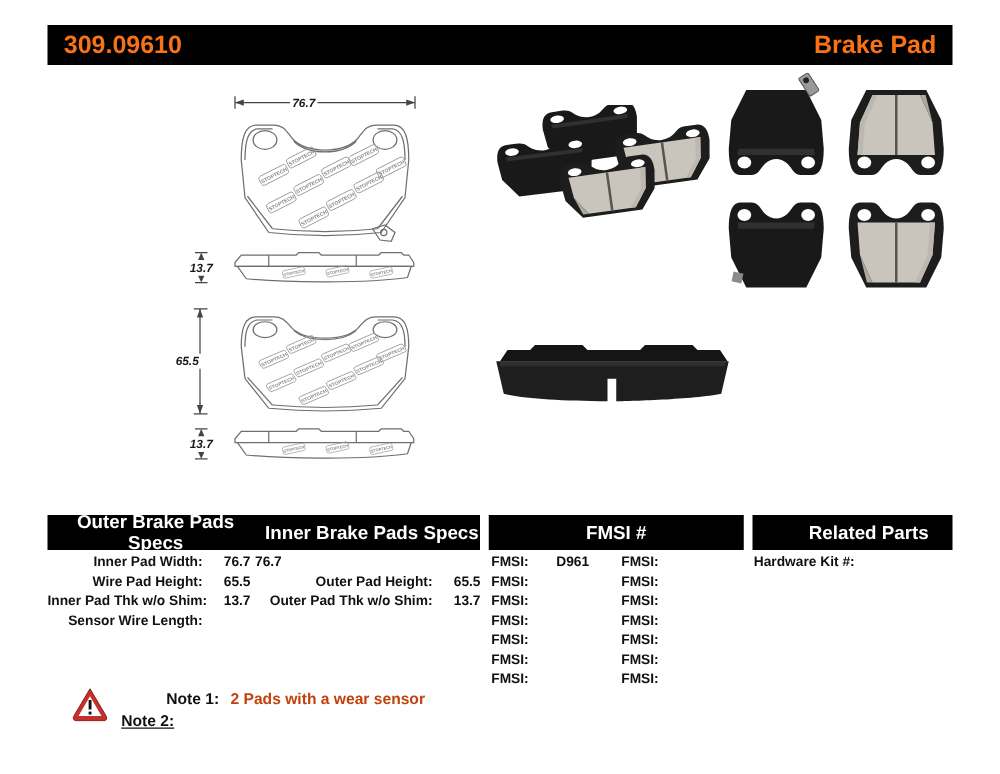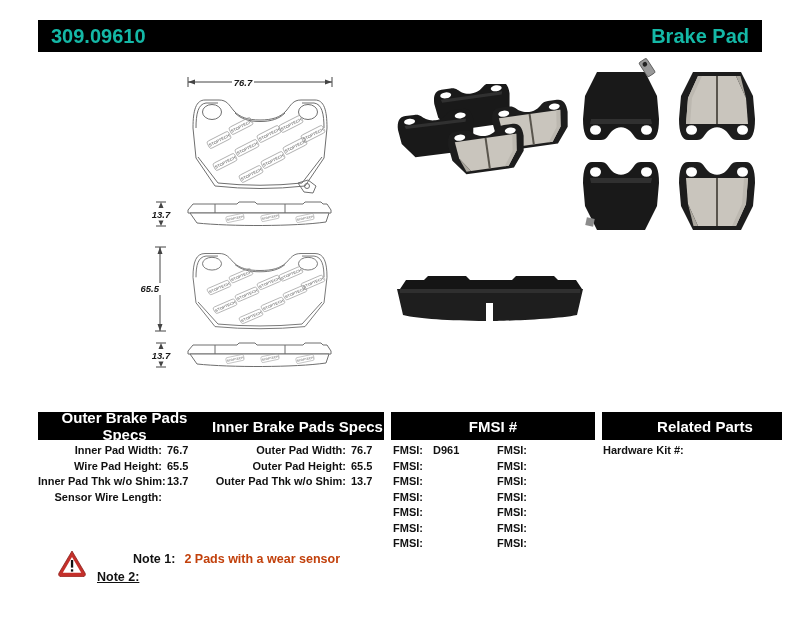--- a/index.html
+++ b/index.html
@@ -5,37 +5,37 @@
   html,body{margin:0;padding:0;}
   body{
     width:800px;height:619px;position:relative;background:#fff;
     font-family:"Liberation Sans",sans-serif;
   }
   .page{position:absolute;inset:0;background:#fff;overflow:hidden;}
 
   
   .header-bar{
     position:absolute;left:38px;top:20px;width:724px;height:32px;background:#000;
-    color:#14b8a6;display:flex;justify-content:space-between;align-items:center;
+    color:#f97316;display:flex;justify-content:space-between;align-items:center;
     padding:0 13px;box-sizing:border-box;font-size:20px;font-weight:bold;
   }
 
   
   .bar{
     position:absolute;top:412px;height:28px;background:#000;color:#fff;
     font-weight:bold;font-size:15px;display:flex;align-items:center;box-sizing:border-box;
   }
   #specsBar{left:38px;width:346px;}
   #specsBar span{flex:1;text-align:center;}
   #fmsiBar{left:391px;width:204px;justify-content:center;}
-  #relatedBar{left:602px;width:180px;justify-content:center;padding-left:26px;}
+  #relatedBar{left:602px;width:160px;justify-content:center;padding-left:26px;}
 
   
   .rows{position:absolute;top:443px;font-size:11px;font-weight:bold;color:#111;}
-  .srow{display:flex;height:15.5px;line-height:15.5px;white-space:nowrap;}
+  .srow{display:flex;height:15.5px;line-height:15.5px;white-space:nowrap;gap:12px;}
   .lbl{display:inline-block;}
   .val{margin-left:5px;}
   #innerSpecs{left:38px;}
   #innerSpecs .lbl{width:124px;text-align:right;}
   #outerSpecs{left:199px;}
   #outerSpecs .lbl{width:147px;text-align:right;}
   #fmsiCol1{left:393px;}
   #fmsiCol1 .lbl{width:32px;text-align:left;}
   #fmsiCol1 .val{margin-left:8px;}
   #fmsiCol2{left:497px;}
@@ -248,21 +248,20 @@
         <span class="val">13.7</span>
       </div>
     <div class="srow">
         <span class="lbl">Sensor Wire Length:</span>
         <span class="val"></span>
       </div>
   </div>
 
   <div class="rows" id="outerSpecs">
     <div class="srow">
-        <span class="lbl">Outer Pad Width:</span>
         <span class="val">76.7</span>
       </div>
     <div class="srow">
         <span class="lbl">Outer Pad Height:</span>
         <span class="val">65.5</span>
       </div>
     <div class="srow">
         <span class="lbl">Outer Pad Thk w/o Shim:</span>
         <span class="val">13.7</span>
       </div>

